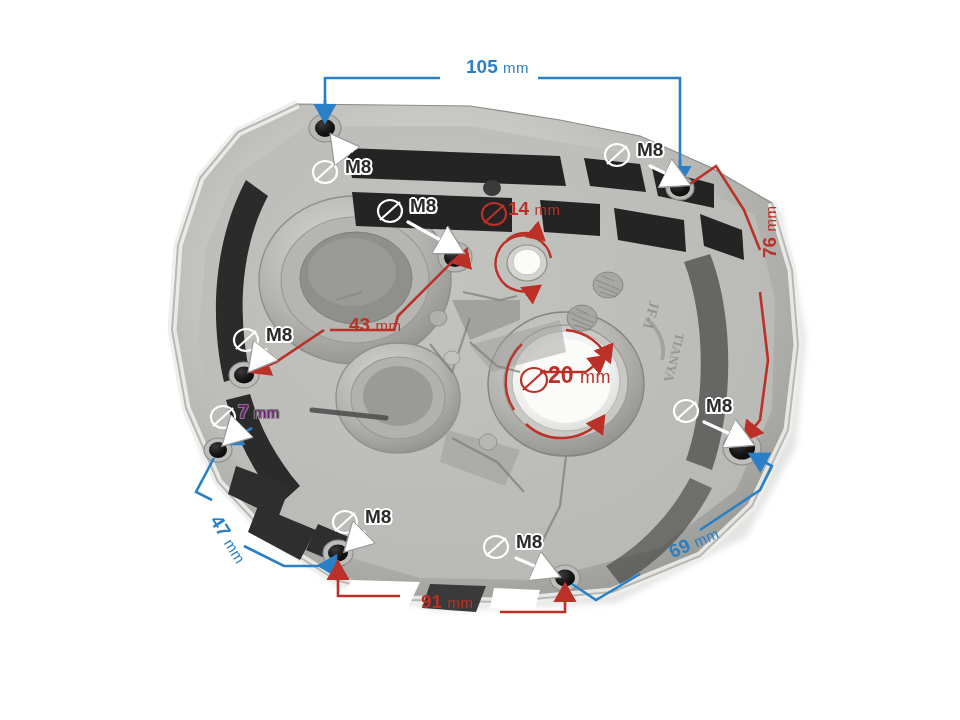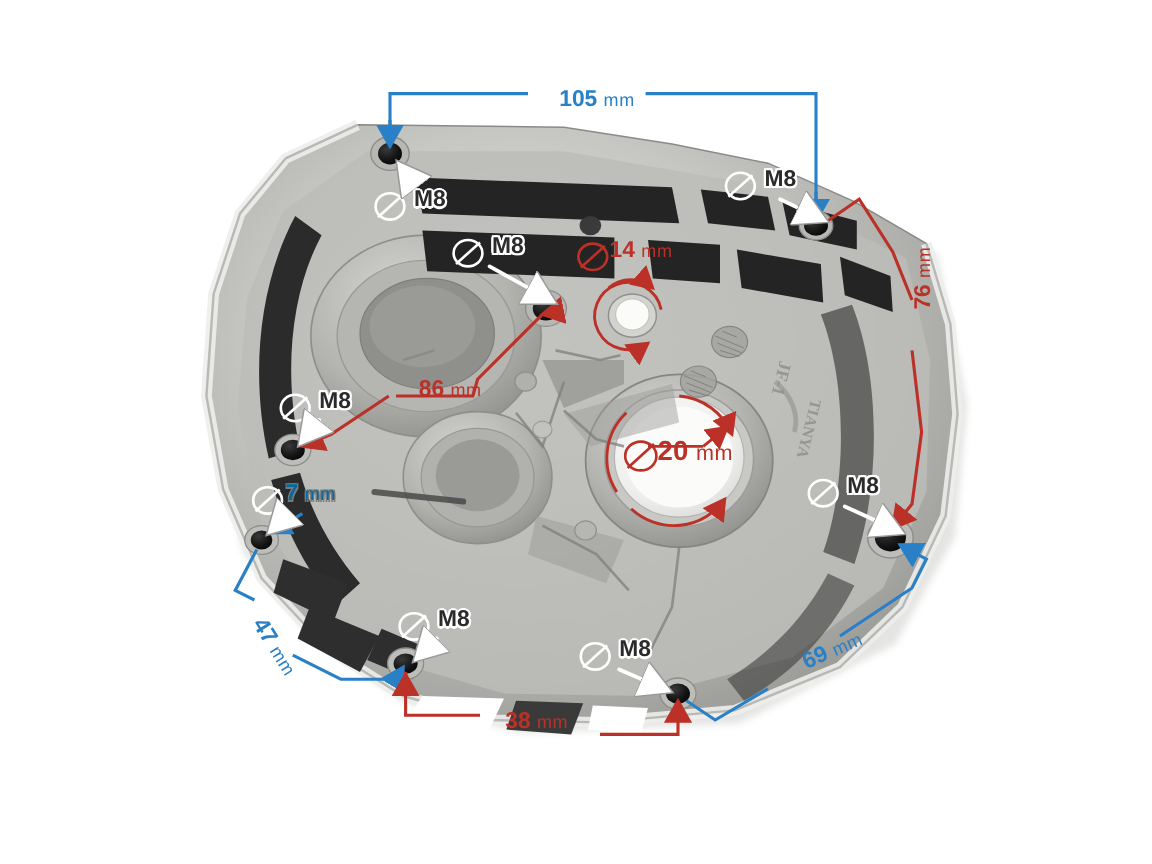--- a/index.html
+++ b/index.html
@@ -268,58 +268,58 @@
   </svg>
 
   <div class="lbl m8" style="left:345px;top:157px;">M8</div>
   <div class="lbl m8" style="left:637px;top:140px;">M8</div>
   <div class="lbl m8" style="left:410px;top:196px;">M8</div>
   <div class="lbl m8" style="left:266px;top:325px;">M8</div>
   <div class="lbl m8" style="left:706px;top:396px;">M8</div>
   <div class="lbl m8" style="left:365px;top:507px;">M8</div>
   <div class="lbl m8" style="left:516px;top:532px;">M8</div>
 
-  <div class="lbl dimtxt blue" style="left:466px;top:57px;margin-top:16px;">
+  <div class="lbl dimtxt blue" style="left:466px;top:57px;">
     <span>105</span>
     <span class="u">mm</span>
   </div>
 
   <div class="lbl dimtxt red" style="left:760px;top:258px;transform:rotate(-90deg);transform-origin:left top;">
     <span>76</span>
     <span class="u">mm</span>
   </div>
 
   <div class="lbl dimtxt blue" style="left:666px;top:544px;transform:rotate(-24deg);transform-origin:left top;">
     <span>69</span>
     <span class="u">mm</span>
   </div>
 
   <div class="lbl dimtxt red" style="left:421px;top:592px;">
-    <span>38</span>
+    <span>91</span>
     <span class="u">mm</span>
   </div>
 
   <div class="lbl dimtxt blue" style="left:223px;top:512px;transform:rotate(58deg);transform-origin:left top;">
     <span>47</span>
     <span class="u">mm</span>
   </div>
 
   <div class="lbl dimtxt red" style="left:349px;top:315px;">
-    <span>86</span>
+    <span>43</span>
     <span class="u">mm</span>
   </div>
 
   <div class="lbl dimtxt red" style="left:508px;top:199px;">
     <span>14</span>
     <span class="u">mm</span>
   </div>
 
   <div class="lbl dimtxt red" style="left:548px;top:364px;font-size:23px;">
     <span>20</span>
     <span class="u" style="font-size:18px;">mm</span>
   </div>
 
-  <div class="lbl dimtxt" style="left:238px;top:402px;color:#0369a1;text-shadow:-1px -1px 0 #7a7a7a,1px -1px 0 #7a7a7a,-1px 1px 0 #7a7a7a,1px 1px 0 #7a7a7a;">
+  <div class="lbl dimtxt" style="left:238px;top:402px;color:#701a75;text-shadow:-1px -1px 0 #7a7a7a,1px -1px 0 #7a7a7a,-1px 1px 0 #7a7a7a,1px 1px 0 #7a7a7a;">
     <span>7</span>
     <span class="u">mm</span>
   </div>
 
 </div>
 
 </body></html>

